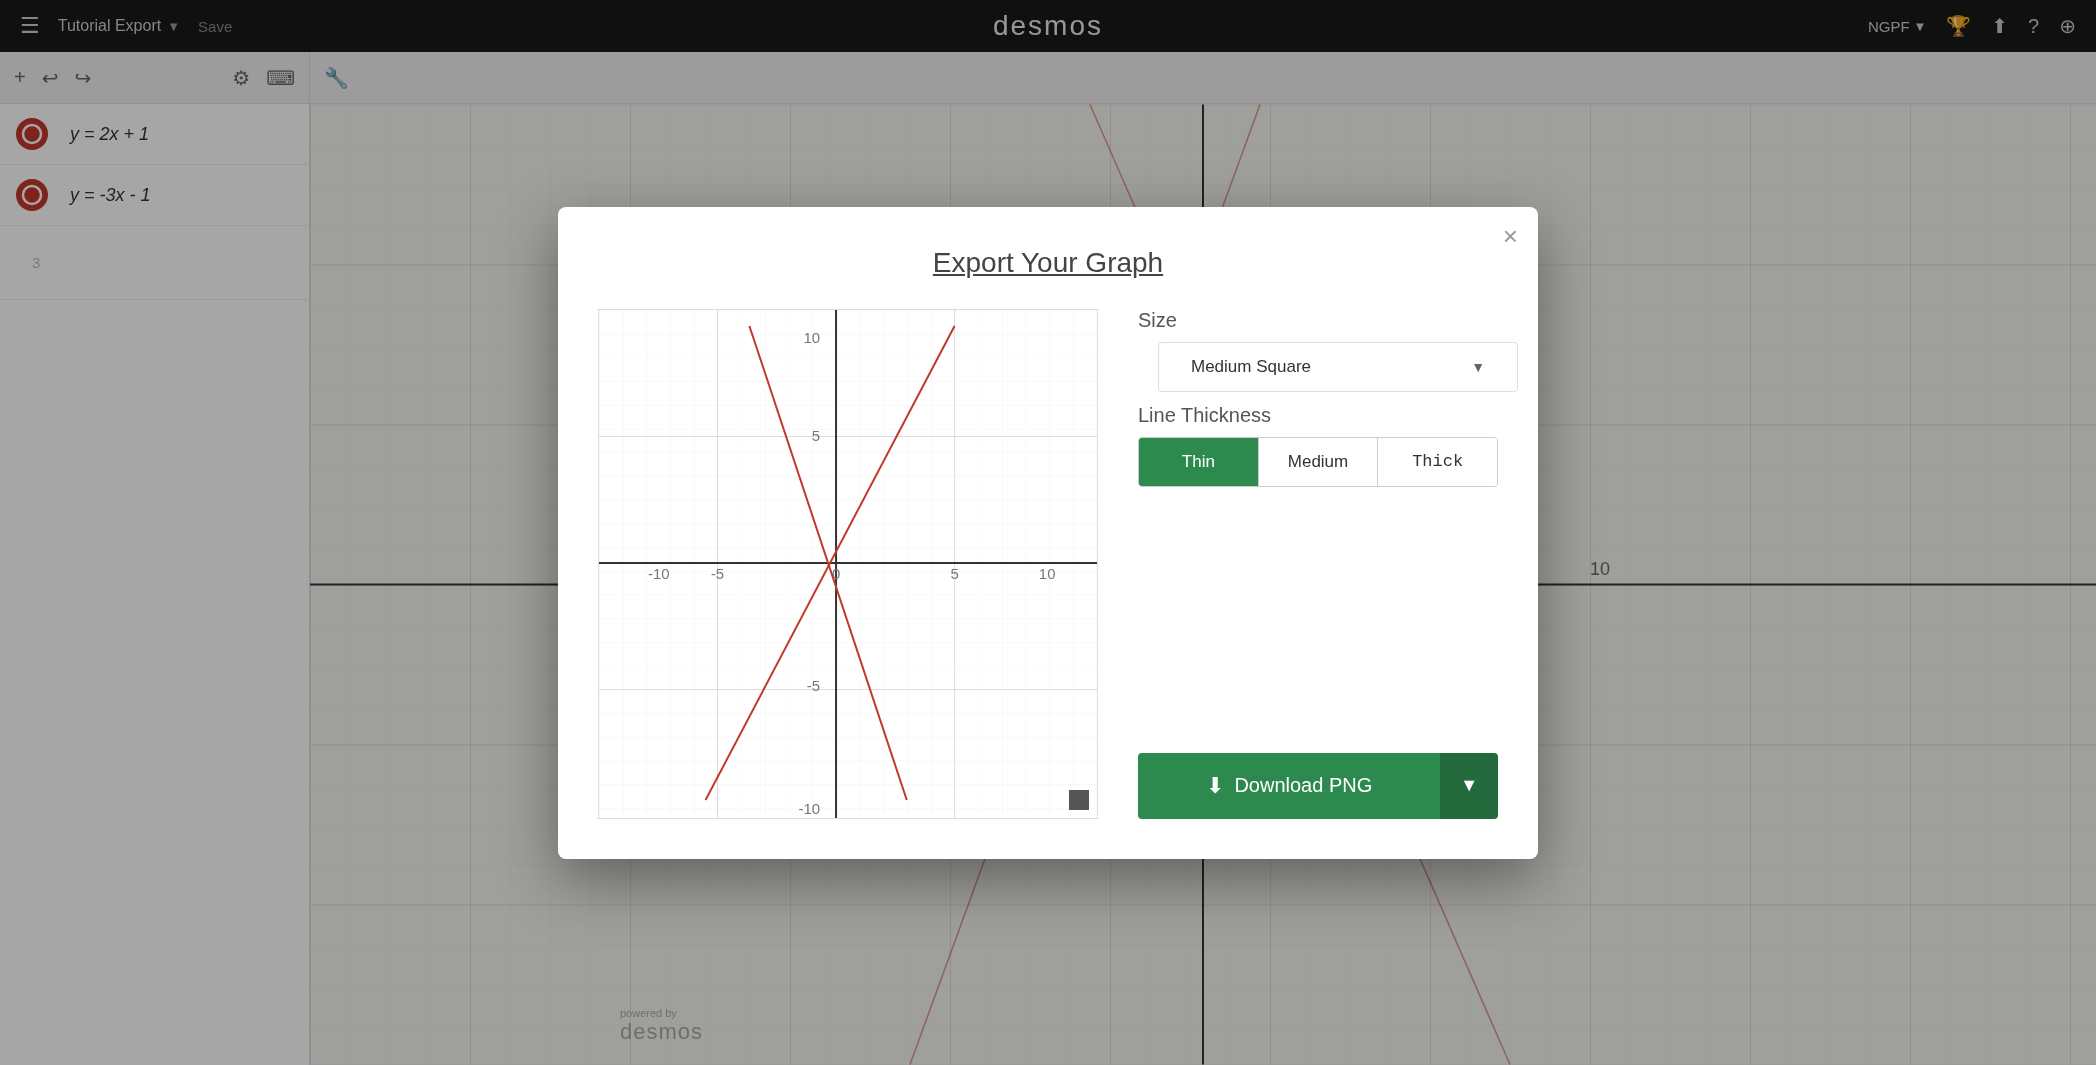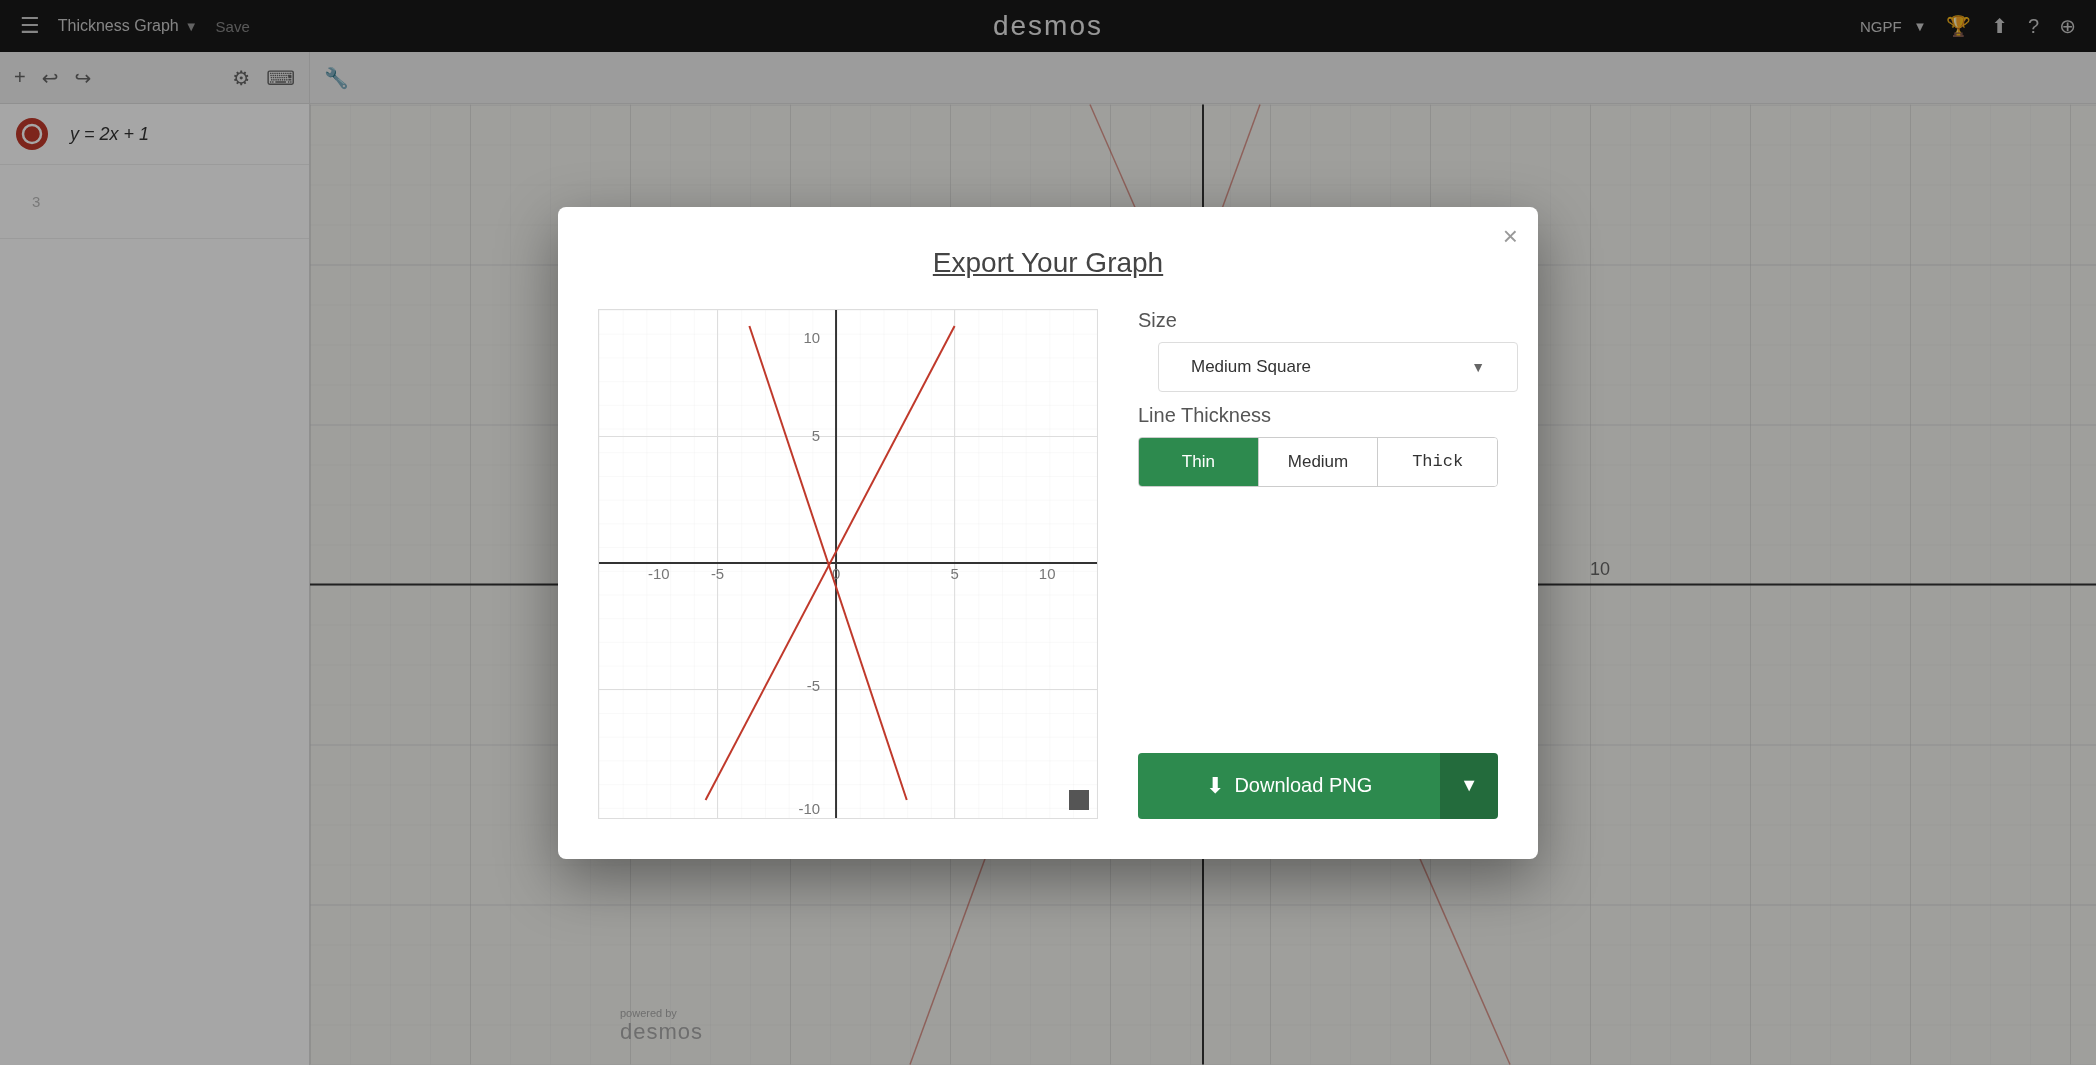--- a/index.html
+++ b/index.html
@@ -72,21 +72,21 @@
     .nav-icon {
       color: #ccc;
       font-size: 20px;
       cursor: pointer;
     }
     .ngpf-label {
       color: #ccc;
       font-size: 15px;
       display: flex;
       align-items: center;
-      gap: 12px;
+      gap: 4px;
     }
 
     
     .sidebar {
       position: absolute;
       top: 52px;
       left: 0;
       width: 310px;
       bottom: 0;
       background: #fff;
@@ -351,21 +351,21 @@
   </style>
 </head>
 <body>
 
 <div class="app-bg"></div>
 
 <nav class="top-nav">
   <div class="nav-left">
     <span class="hamburger-icon">☰</span>
     <span class="nav-title">
-      <span>Thickness Graph</span>
+      <span>Tutorial Export</span>
       <span style="font-size:13px; color:#999;">▼</span>
     </span>
     <button class="save-btn">Save</button>
   </div>
   <div class="nav-center">desmos</div>
   <div class="nav-right">
     <span class="ngpf-label">
       <span>NGPF</span>
       <span style="font-size:13px;">▼</span>
     </span>
@@ -387,20 +387,28 @@
   <div class="sidebar-expr">
     <div class="expr-circle">
       <svg width="22" height="22" viewBox="0 0 22 22">
           <path d="M11 2 C6 2 2 6 2 11 C2 16 6 20 11 20 C16 20 20 16 20 11 C20 6 16 2 11 2 Z" fill="none" stroke="white" stroke-width="2.5"></path>
           <path d="M7 11 L10 14 L16 8" fill="none" stroke="white" stroke-width="0" opacity="0"></path>
         </svg>
     </div>
     <span class="expr-text">y = 2x + 1</span>
   </div>
   <div class="sidebar-expr">
+    <div class="expr-circle">
+      <svg width="22" height="22" viewBox="0 0 22 22">
+          <path d="M11 2 C6 2 2 6 2 11 C2 16 6 20 11 20 C16 20 20 16 20 11 C20 6 16 2 11 2 Z" fill="none" stroke="white" stroke-width="2.5"></path>
+        </svg>
+    </div>
+    <span class="expr-text">y = -3x - 1</span>
+  </div>
+  <div class="sidebar-expr">
     <span class="expr-empty">3</span>
   </div>
 </aside>
 
 <div class="main-graph">
   <div class="graph-toolbar">
     <span class="graph-toolbar-icon">🔧</span>
   </div>
   <div class="graph-area">
     <svg class="graph-svg" viewBox="0 0 1786 960" preserveAspectRatio="xMidYMid meet">

